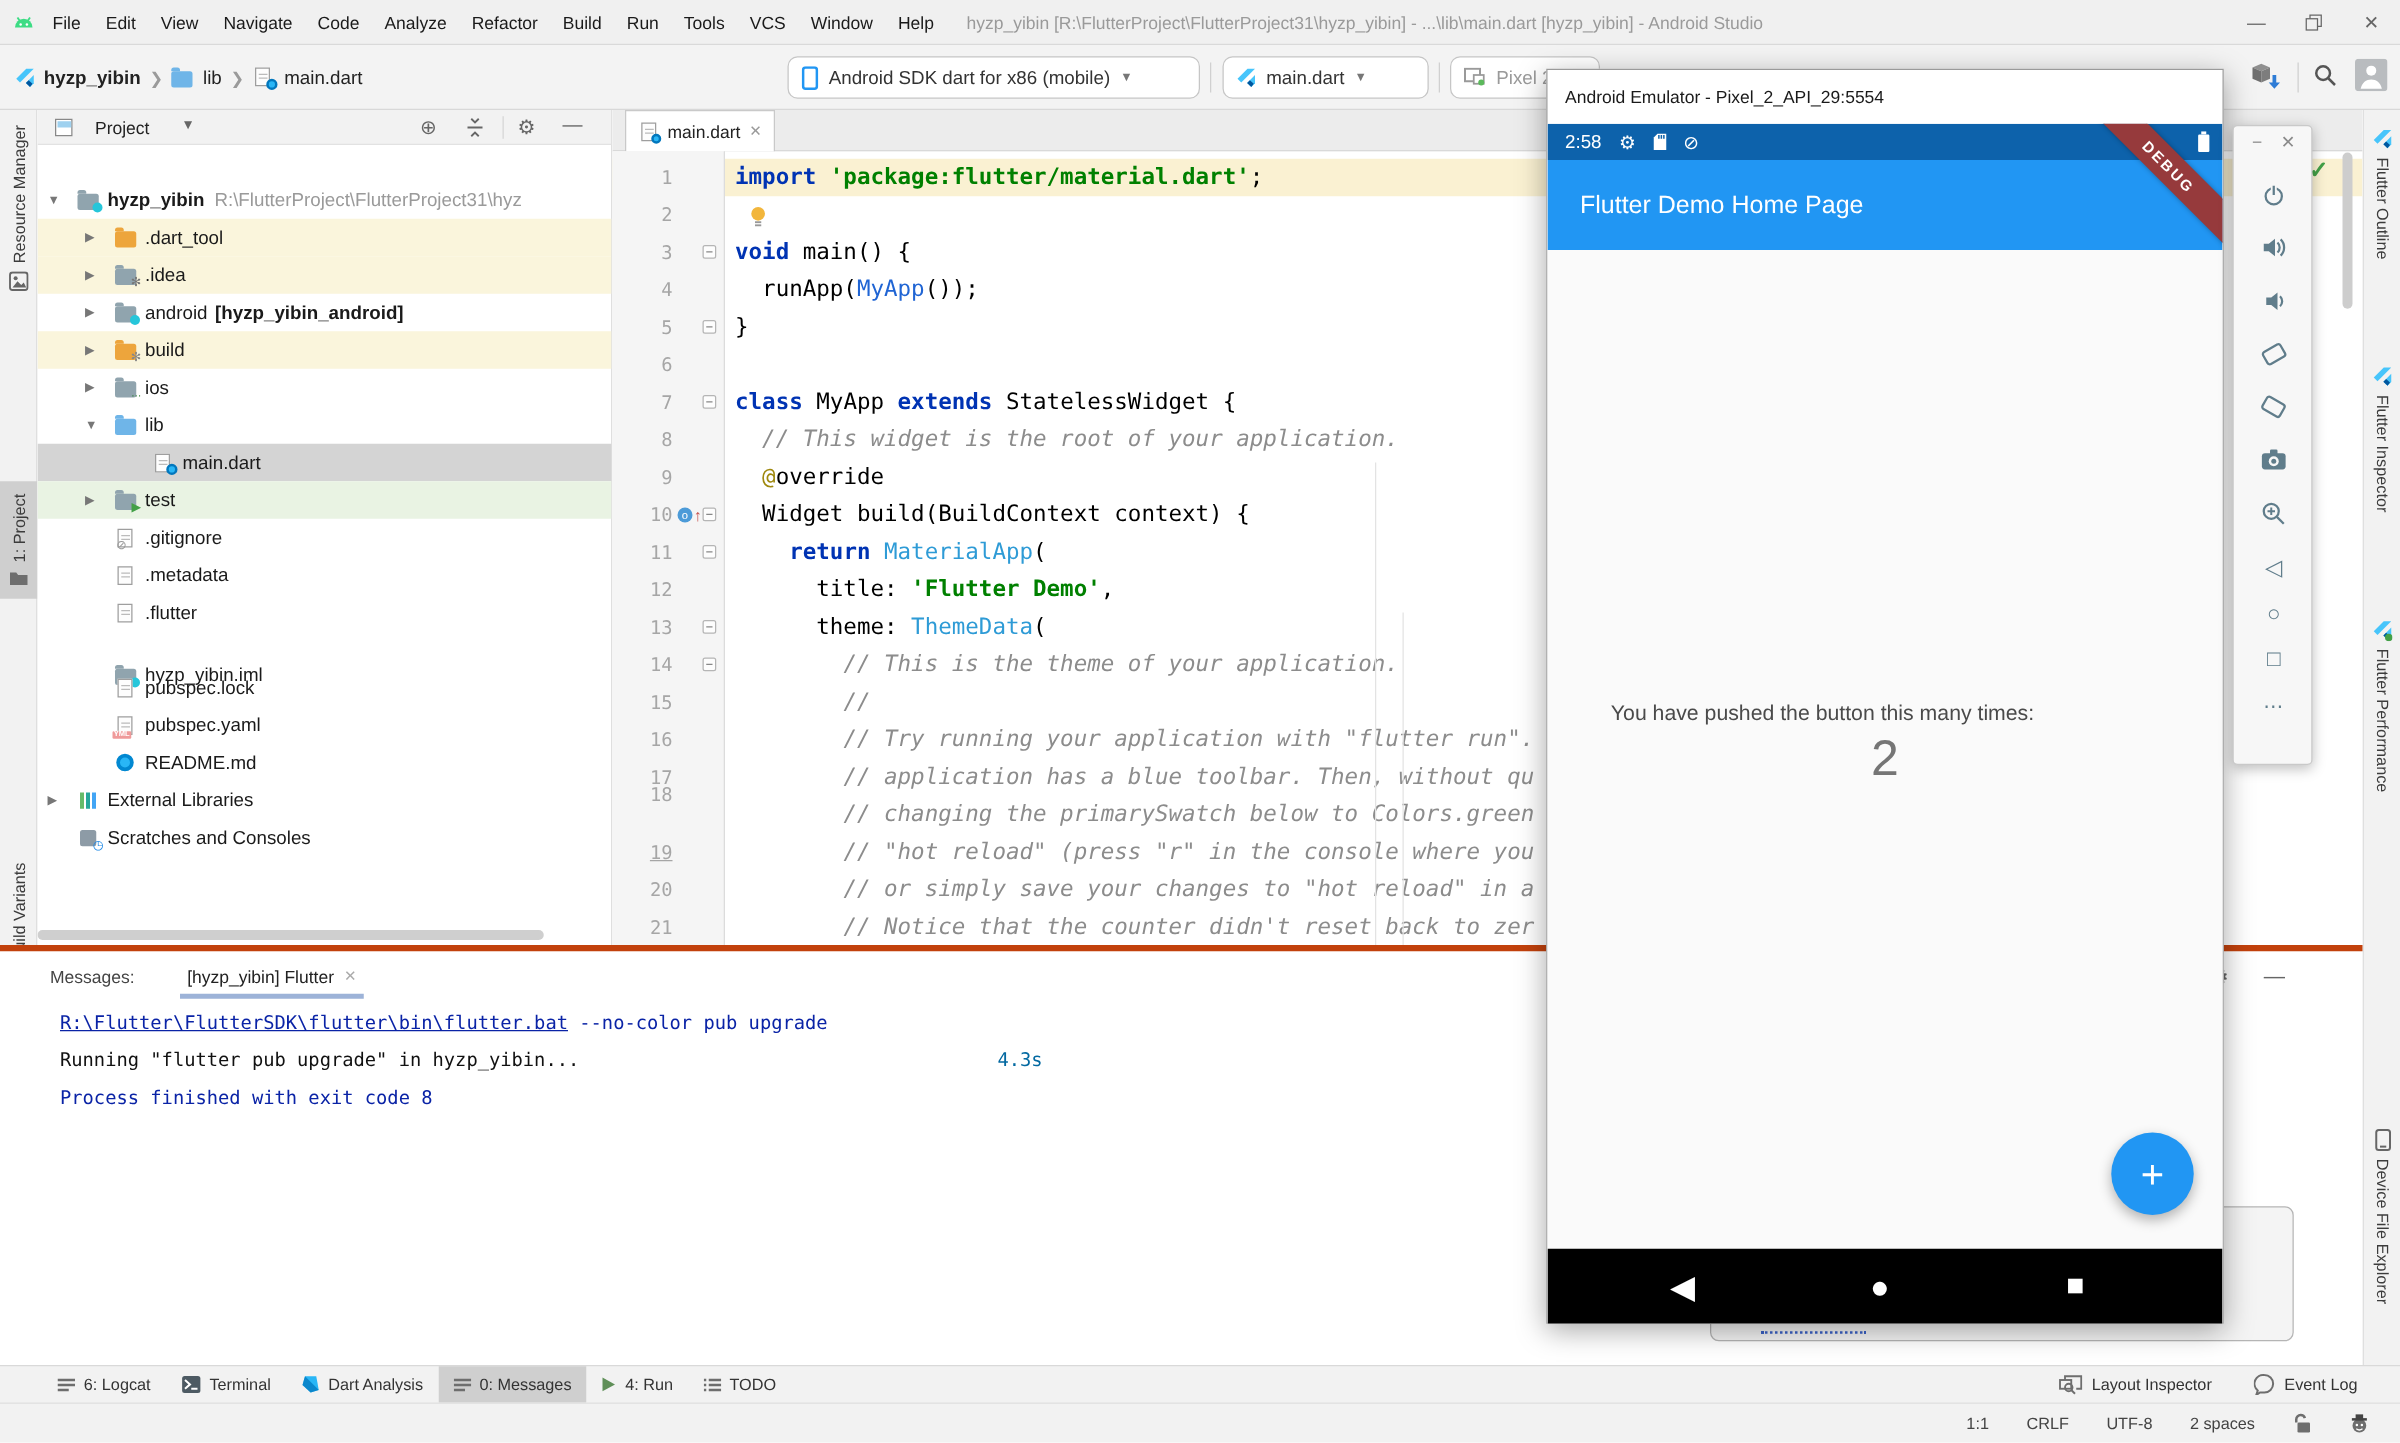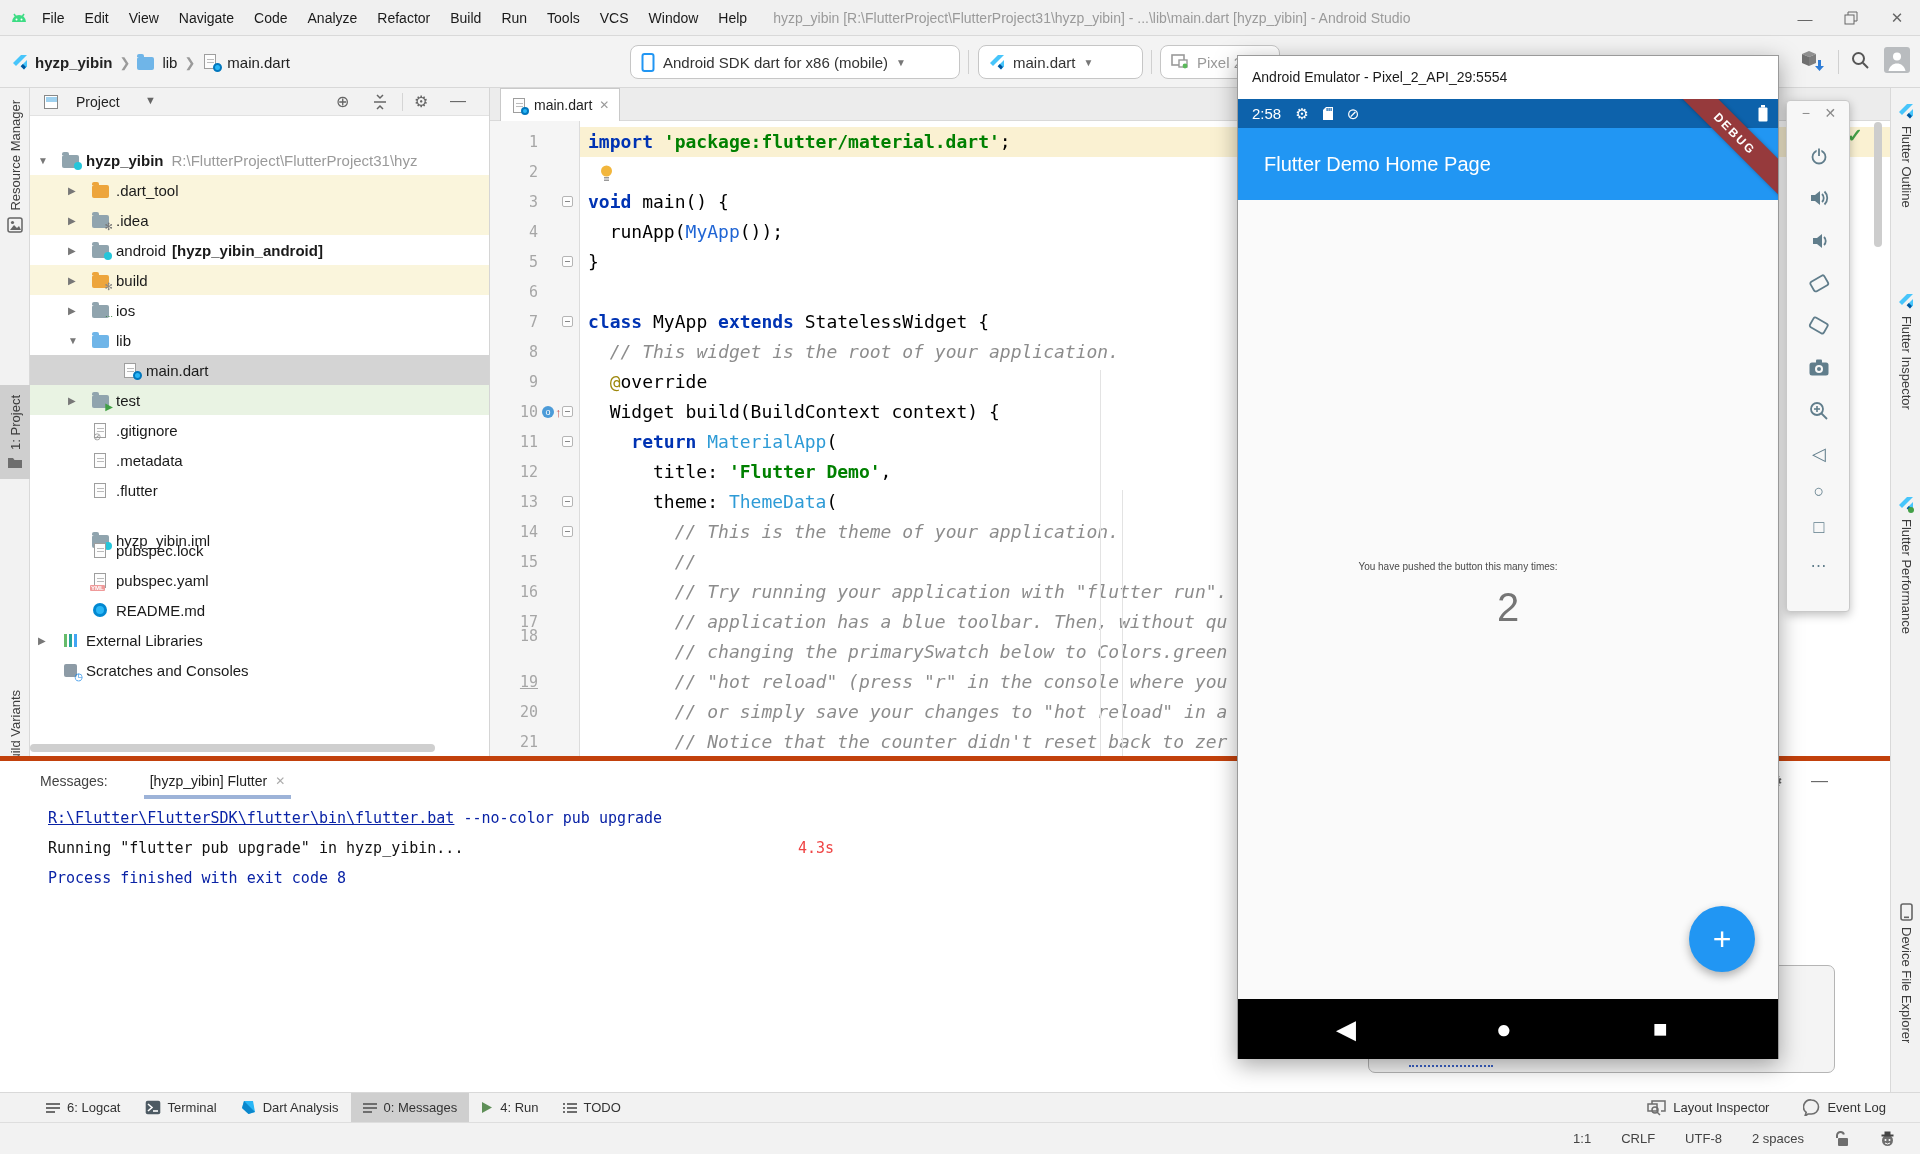--- a/index.html
+++ b/index.html
@@ -100,21 +100,21 @@
   .messages { position:absolute; left:0; top:756px; width:1890px; height:336px; background:#fff; border-top:5px solid #c2410c; }
   .msg-head { position:absolute; left:0; top:0; width:100%; height:40px; display:flex; align-items:center; }
   .msg-label { font-size:14px; color:#444; margin-left:40px; }
   .msg-tab { position:relative; margin-left:36px; font-size:14px; color:#222; display:flex; align-items:center; gap:8px; padding:0 6px; height:40px; }
   .msg-tab .x { color:#aaa; font-size:12px; }
   .msg-tab::after { content:""; position:absolute; left:0; right:0; bottom:2px; height:4px; background:#9db3d8; }
   .msg-hicons { position:absolute; right:62px; top:10px; display:flex; gap:28px; color:#666; font-size:17px; }
   .msg-line { position:absolute; left:48px; height:30px; line-height:30px; font-family:"DejaVu Sans Mono", monospace; font-size:15px; color:#0a23a6; white-space:pre; }
   .msg-line.plain { color:#111; }
   .msg-link { text-decoration:underline; }
-  .msg-time { position:absolute; left:750px; color:#ef4444; }
+  .msg-time { position:absolute; left:750px; color:#0369a1; }
 
   
   .bottombar { position:absolute; left:0; top:1092px; width:1920px; height:30px; background:#f2f2f2; border-top:1px solid #d9d9d9; display:flex; align-items:center; }
   .bb-item { display:flex; align-items:center; gap:7px; font-size:13px; color:#333; padding:0 12px; height:30px; }
   .bb-item.active { background:#cfcfcf; }
   .bb-right { position:absolute; right:34px; display:flex; gap:34px; }
   .statusbar { position:absolute; left:0; top:1122px; width:1920px; height:32px; background:#f2f2f2; border-top:1px solid #dedede; display:flex; align-items:center; }
   .sb-right { position:absolute; right:24px; display:flex; align-items:center; gap:30px; font-size:13px; color:#444; }
 
   
@@ -128,21 +128,21 @@
   .screen { position:absolute; left:0px; top:43px; width:540px; height:960px; background:#fafafa; overflow:hidden; }
   .p-status { position:absolute; left:0; top:0; width:540px; height:29px; background:#0d62ab; display:flex; align-items:center; color:#fff; }
   .p-time { font-size:15px; margin-left:14px; }
   .p-sicons { display:flex; align-items:center; gap:13px; margin-left:14px; font-size:14px; }
   .p-batt { position:absolute; right:10px; top:6px; }
   .p-appbar { position:absolute; left:0; top:29px; width:540px; height:72px; background:#2196f3; display:flex; align-items:center; }
   .p-appbar-title { color:#fff; font-size:20px; font-weight:500; margin-left:26px; }
   .ribbon { position:absolute; top:22px; right:-46px; width:178px; height:25px; background:#963a3c;
     transform:rotate(45deg); display:flex; align-items:center; justify-content:center;
     color:#fff; font-size:12px; font-weight:bold; letter-spacing:2px; box-shadow:0 0 4px rgba(0,0,0,.3); }
-  .p-body-text { position:absolute; left:0; top:462px; width:440px; text-align:center; font-size:10px; color:#4a4a4a; }
+  .p-body-text { position:absolute; left:0; top:462px; width:440px; text-align:center; font-size:17px; color:#4a4a4a; }
   .p-counter { position:absolute; left:0; top:486px; width:540px; text-align:center; font-size:40px; color:#757575; }
   .fab { position:absolute; left:451px; top:807px; width:66px; height:66px; border-radius:50%; background:#2196f3;
     box-shadow:0 4px 10px rgba(0,0,0,.3); display:flex; align-items:center; justify-content:center; color:#fff; font-size:32px; font-weight:300; }
   .p-nav { position:absolute; left:0; top:900px; width:540px; height:60px; background:#000; }
   .p-nav span { position:absolute; color:#fff; top:0; height:60px; display:flex; align-items:center; }
 
   .emu-ctl-panel { position:absolute; left:1786px; top:100px; width:64px; height:512px; background:#f7f7f7;
     border:1px solid #c9c9c9; border-radius:4px; box-shadow:0 3px 10px rgba(0,0,0,.25); z-index:11; }
   .ec-top { position:absolute; left:0; top:4px; width:64px; display:flex; justify-content:space-evenly; color:#8a8a8a; font-size:14px; }
   .emu-ctl { position:absolute; left:10px; width:44px; height:26px; display:flex; align-items:center; justify-content:center; color:#607d8b; font-size:19px; }

